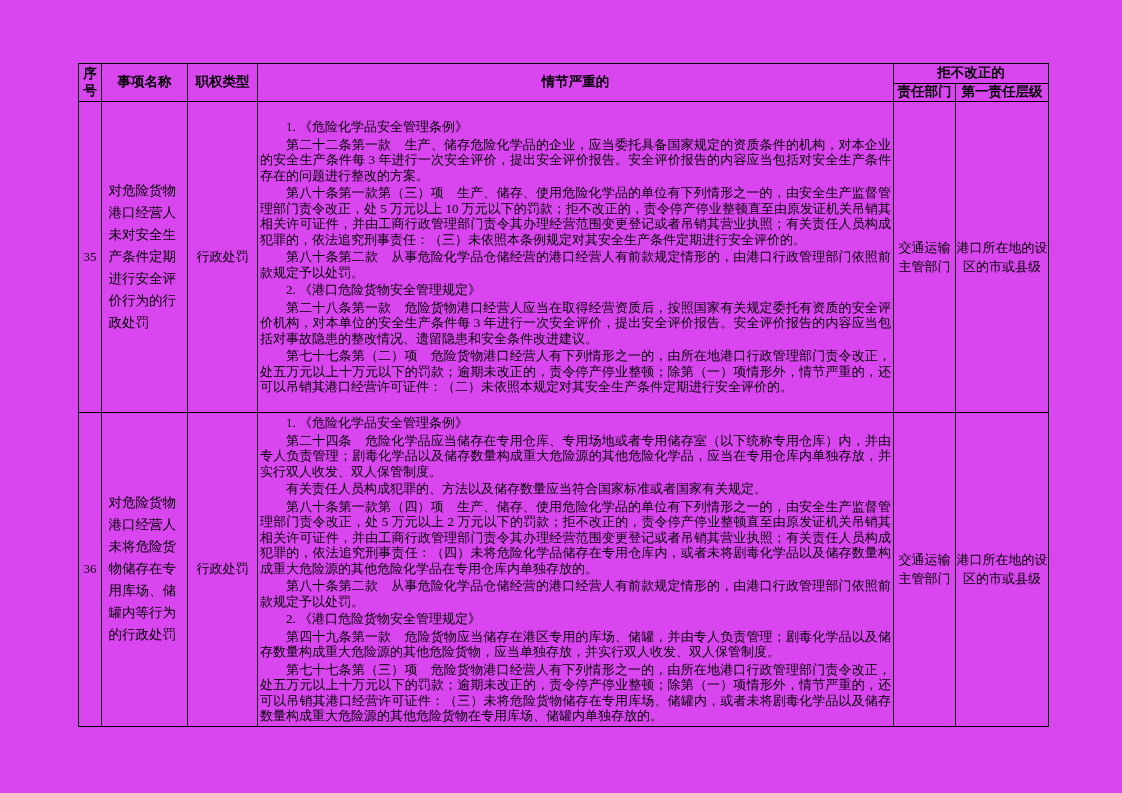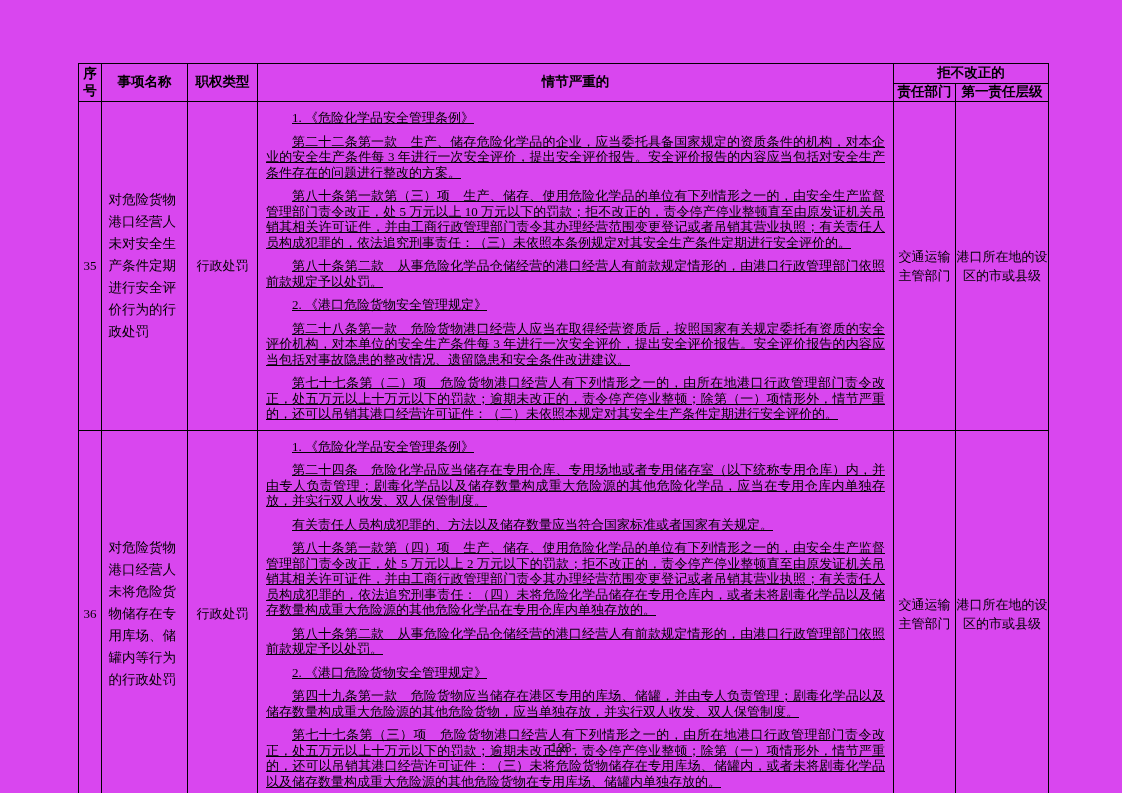--- a/index.html
+++ b/index.html
@@ -59,25 +59,24 @@
     font-size: 13px;
     line-height: 19px;
     padding: 0 4px;
     text-align: center;
   }
   td.basis {
     padding: 4px 10px;
     font-size: 13px;
   }
   td.basis p {
-    margin: 8px;
+    margin: 2px;
     text-indent: 2em;
     text-align: justify;
     line-height: 15.5px;
-    text-decoration: underline;
   }
   .footer {
     position: absolute;
     left: 0;
     width: 100%;
     top: 740px;
     text-align: center;
     font-size: 13px;
     font-family: "Liberation Sans", "DejaVu Sans", sans-serif;
     color: #1a1a1a;
@@ -148,15 +147,14 @@
           <p>第七十七条第（三）项　危险货物港口经营人有下列情形之一的，由所在地港口行政管理部门责令改正，处五万元以上十万元以下的罚款；逾期未改正的，责令停产停业整顿；除第（一）项情形外，情节严重的，还可以吊销其港口经营许可证件：（三）未将危险货物储存在专用库场、储罐内，或者未将剧毒化学品以及储存数量构成重大危险源的其他危险货物在专用库场、储罐内单独存放的。</p>
         </td>
         <td class="center">
           <div class="deptblock">交通运输主管部门</div>
         </td>
         <td class="levelcell">港口所在地的设区的市或县级</td>
       </tr>
     </tbody>
   </table>
 
-  <div class="footer">-128-</div>
 
 </div>
 
 </body></html>

